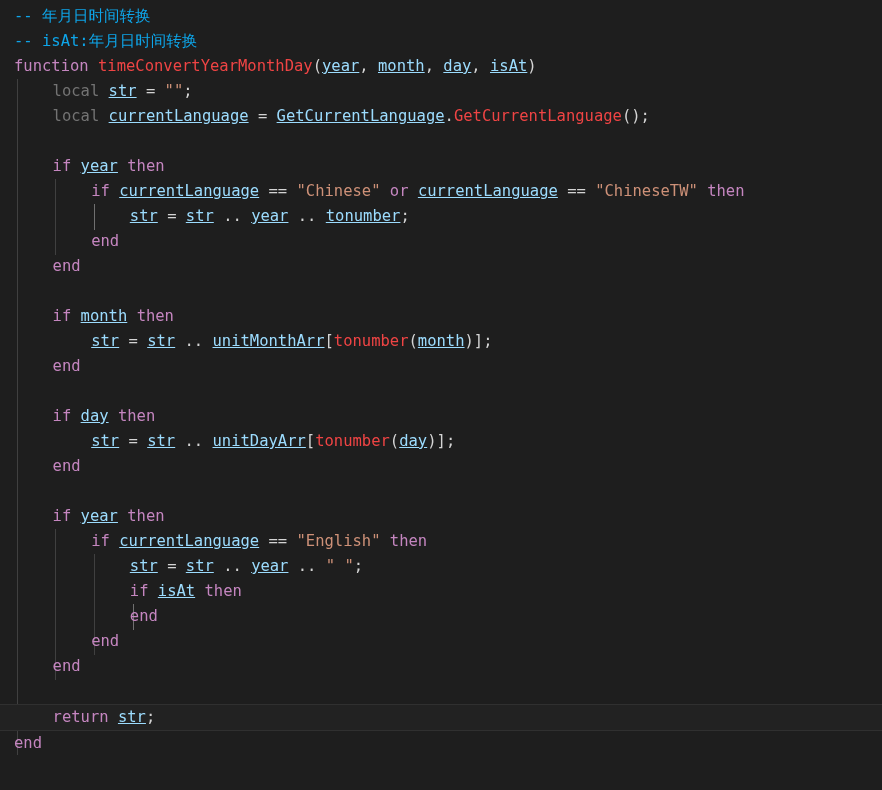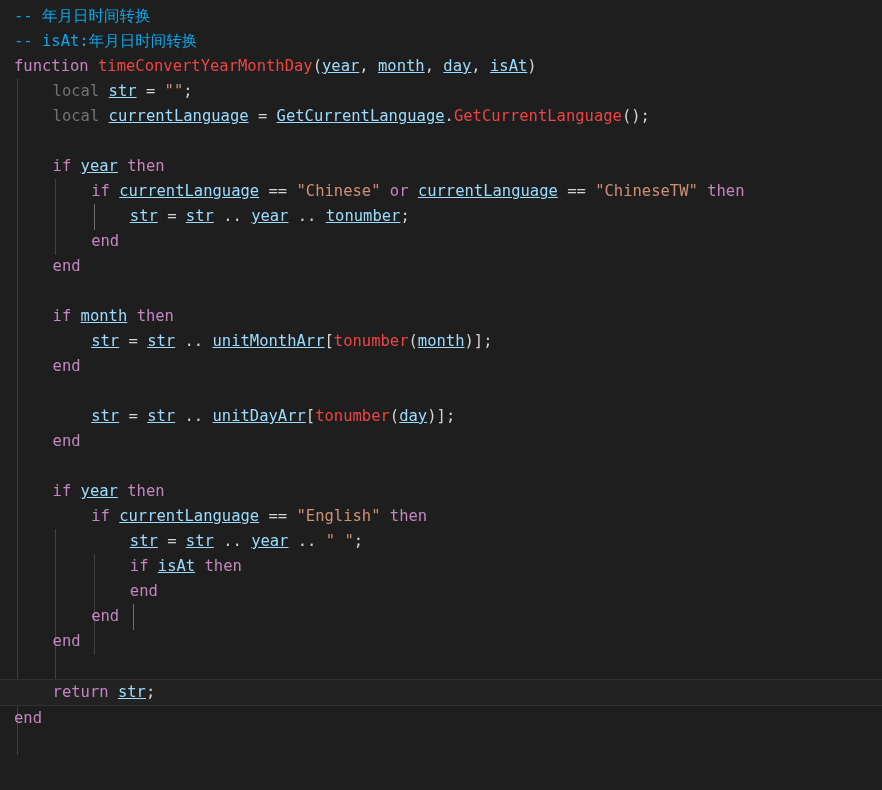--- a/index.html
+++ b/index.html
@@ -100,20 +100,21 @@
       <div class="line"><span style="display: inline-block; width: 38.6px;"></span><span class="kw">if</span><span class="op"> </span><span class="var">year</span><span class="op"> </span><span class="kw">then</span></div>
       <div class="line"><span style="display: inline-block; width: 77.2px;"></span><span class="kw">if</span><span class="op"> </span><span class="var">currentLanguage</span><span class="op"> == </span><span class="str">"Chinese"</span><span class="op"> </span><span class="kw">or</span><span class="op"> </span><span class="var">currentLanguage</span><span class="op"> == </span><span class="str">"ChineseTW"</span><span class="op"> </span><span class="kw">then</span></div>
       <div class="line"><span style="display: inline-block; width: 115.8px;"></span><span class="var">str</span><span class="op"> = </span><span class="var">str</span><span class="op"> .. </span><span class="var">year</span><span class="op"> .. </span><span class="var">tonumber</span><span class="pun">;</span></div>
       <div class="line"><span style="display: inline-block; width: 77.2px;"></span><span class="kw">end</span></div>
       <div class="line"><span style="display: inline-block; width: 38.6px;"></span><span class="kw">end</span></div>
       <div class="line"><span style="display: inline-block; width: 0px;"></span>&nbsp;</div>
       <div class="line"><span style="display: inline-block; width: 38.6px;"></span><span class="kw">if</span><span class="op"> </span><span class="var">month</span><span class="op"> </span><span class="kw">then</span></div>
       <div class="line"><span style="display: inline-block; width: 77.2px;"></span><span class="var">str</span><span class="op"> = </span><span class="var">str</span><span class="op"> .. </span><span class="var">unitMonthArr</span><span class="pun">[</span><span class="fn">tonumber</span><span class="pun">(</span><span class="var">month</span><span class="pun">)</span><span class="pun">]</span><span class="pun">;</span></div>
       <div class="line"><span style="display: inline-block; width: 38.6px;"></span><span class="kw">end</span></div>
       <div class="line"><span style="display: inline-block; width: 0px;"></span>&nbsp;</div>
+      <div class="line"><span style="display: inline-block; width: 38.6px;"></span><span class="kw">if</span><span class="op"> </span><span class="var">day</span><span class="op"> </span><span class="kw">then</span></div>
       <div class="line"><span style="display: inline-block; width: 77.2px;"></span><span class="var">str</span><span class="op"> = </span><span class="var">str</span><span class="op"> .. </span><span class="var">unitDayArr</span><span class="pun">[</span><span class="fn">tonumber</span><span class="pun">(</span><span class="var">day</span><span class="pun">)</span><span class="pun">]</span><span class="pun">;</span></div>
       <div class="line"><span style="display: inline-block; width: 38.6px;"></span><span class="kw">end</span></div>
       <div class="line"><span style="display: inline-block; width: 0px;"></span>&nbsp;</div>
       <div class="line"><span style="display: inline-block; width: 38.6px;"></span><span class="kw">if</span><span class="op"> </span><span class="var">year</span><span class="op"> </span><span class="kw">then</span></div>
       <div class="line"><span style="display: inline-block; width: 77.2px;"></span><span class="kw">if</span><span class="op"> </span><span class="var">currentLanguage</span><span class="op"> == </span><span class="str">"English"</span><span class="op"> </span><span class="kw">then</span></div>
       <div class="line"><span style="display: inline-block; width: 115.8px;"></span><span class="var">str</span><span class="op"> = </span><span class="var">str</span><span class="op"> .. </span><span class="var">year</span><span class="op"> .. </span><span class="str">" "</span><span class="pun">;</span></div>
       <div class="line"><span style="display: inline-block; width: 115.8px;"></span><span class="kw">if</span><span class="op"> </span><span class="var">isAt</span><span class="op"> </span><span class="kw">then</span></div>
       <div class="line"><span style="display: inline-block; width: 115.8px;"></span><span class="kw">end</span></div>
       <div class="line"><span style="display: inline-block; width: 77.2px;"></span><span class="kw">end</span></div>
       <div class="line"><span style="display: inline-block; width: 38.6px;"></span><span class="kw">end</span></div>

